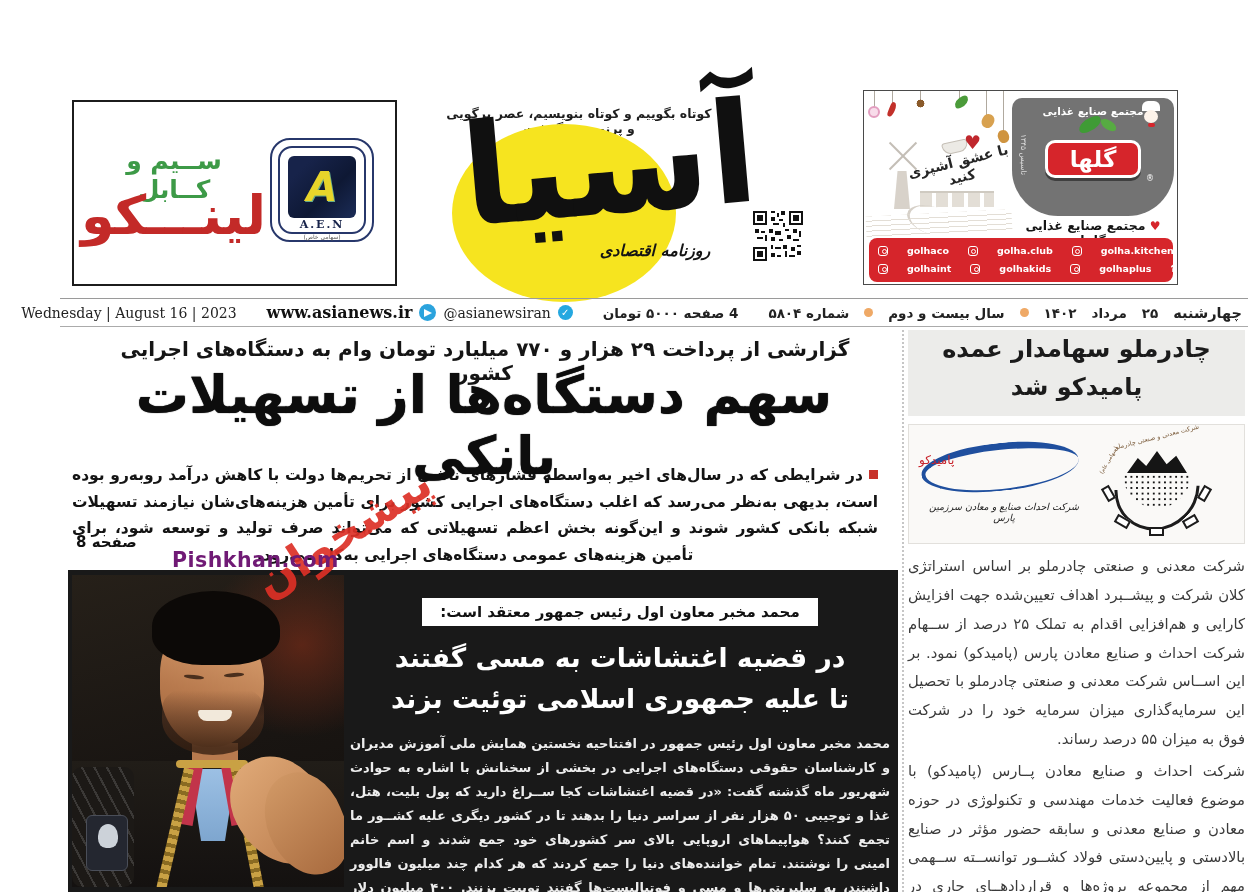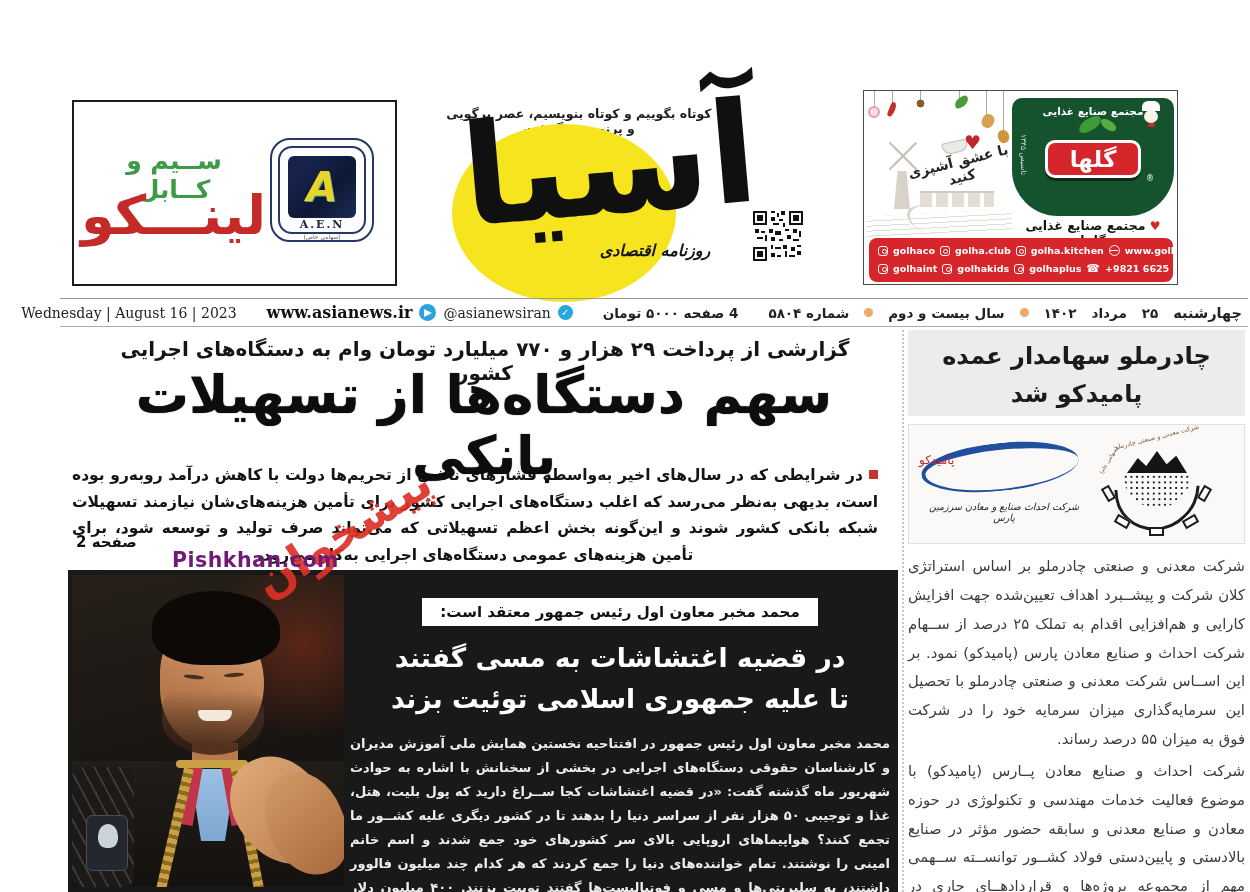--- a/index.html
+++ b/index.html
@@ -55,39 +55,39 @@
   .dec-chili { left:25px; top:11px; width:6px; height:15px; background:#c2302a; border-radius:40% 60% 60% 40%; transform:rotate(22deg); }
   .dec-anise { left:52px; top:8px; width:9px; height:9px; background:radial-gradient(#8a5a2a 60%,transparent 65%); border-radius:50%; }
   .dec-leaf { left:90px; top:6px; width:15px; height:10px; background:#4b9b3a; border-radius:70% 30% 70% 30%; transform:rotate(-24deg); }
   .dec-ging1 { left:118px; top:23px; width:12px; height:14px; background:#d8a14f; border-radius:45%; transform:rotate(28deg); }
   .dec-ging2 { left:134px; top:39px; width:11px; height:13px; background:#cf9440; border-radius:45%; transform:rotate(-20deg); }
   .pot { position:absolute; left:78px; top:50px; width:26px; height:12px; background:#eceae5; border:1px solid #c5bfb6;
          border-radius:3px 3px 9px 9px; transform:rotate(-12deg); }
   .slogan-heart { position:absolute; left:100px; top:40px; color:#c0272d; font-size:19px; z-index:2; }
   .golha-slogan { position:absolute; left:40px; top:62px; width:112px; text-align:center; font-size:14px; font-weight:bold;
                   color:#262626; transform:rotate(-14deg); z-index:2; }
-  .gpanel { position:absolute; left:148px; top:7px; width:162px; height:118px; background:#14532d;
+  .gpanel { position:absolute; left:148px; top:7px; width:162px; height:118px; background:#737373;
             border-radius:10px 10px 46px 46px; }
   .gpanel-label { position:absolute; left:0; top:7px; width:100%; text-align:center; color:#fff; font-size:10.5px; font-weight:bold; }
   .chef { position:absolute; right:8px; top:1px; width:30px; height:32px; }
   .chef-hat { position:absolute; left:6px; top:2px; width:18px; height:10px; background:#fff; border-radius:6px 6px 0 0; }
   .chef-face { position:absolute; left:8px; top:11px; width:14px; height:13px; background:#fdf3ea; border-radius:50%; }
   .chef-tie { position:absolute; left:12px; top:24px; width:7px; height:4px; background:#d6252b; border-radius:2px; }
   .gleaf1 { position:absolute; left:66px; top:20px; width:24px; height:13px; background:#3f9b35; border-radius:70% 30% 70% 30%; transform:rotate(-20deg); }
   .gleaf2 { position:absolute; left:88px; top:22px; width:17px; height:10px; background:#57ab42; border-radius:30% 70% 30% 70%; transform:rotate(18deg); }
   .gbrand { position:absolute; left:33px; top:42px; width:96px; height:38px; background:#d6252b; border:3px solid #fff;
             border-radius:10px; color:#fff; font-size:23px; font-weight:bold; display:flex; align-items:center;
             justify-content:center; box-shadow:0 3px 0 rgba(0,0,0,.45); }
   .greg { position:absolute; left:134px; top:76px; color:#fff; font-size:8px; }
   .gest { position:absolute; left:-20px; top:52px; width:62px; text-align:center; color:#ddd; font-size:7.5px; transform:rotate(90deg); }
   .gcap { position:absolute; left:148px; top:127px; width:162px; text-align:center; font-size:12.5px; font-weight:bold; color:#141414; }
   .gcap .h { color:#d6252b; font-size:12px; }
   .gbar { position:absolute; left:5px; top:147px; width:304px; height:44px; background:#d6252b; border-radius:8px;
           padding:4px 9px; direction:ltr; display:flex; flex-direction:column; justify-content:space-around; }
-  .grow { display:flex; align-items:center; gap:5px; color:#fff; font-size:9.5px; font-weight:bold; white-space:nowrap; }
+  .grow { display:flex; align-items:center; gap:19px; color:#fff; font-size:9.5px; font-weight:bold; white-space:nowrap; }
   .ig { width:10px; height:10px; border:1.5px solid #fff; border-radius:3px; display:inline-block; position:relative; flex:none; }
   .ig::after { content:""; position:absolute; left:2.5px; top:2.5px; width:3px; height:3px; border:1px solid #fff; border-radius:50%; }
   .globe { width:11px; height:11px; border:1.5px solid #fff; border-radius:50%; display:inline-block; position:relative; flex:none; }
   .globe::after { content:""; position:absolute; left:0; top:3.5px; width:8px; height:1.2px; background:#fff; }
   .phone { color:#fff; font-size:11px; flex:none; }
 
   
   .dateline { left:60px; top:298px; width:1188px; height:29px; border-top:1.5px solid #9a9a9a; border-bottom:1.5px solid #ababab;
               display:flex; align-items:center; gap:15px; padding:0 6px; }
   .dl-fa { font-size:13.5px; font-weight:bold; color:#222; white-space:nowrap; }
@@ -156,21 +156,21 @@
   .story { position:absolute; left:282px; top:28px; width:540px; direction:rtl; }
   .story-label { margin:0 auto; width:fit-content; background:#fff; color:#111; font-size:15px; font-weight:bold;
                  padding:5px 18px; }
   .story-h { text-align:center; color:#fff; font-size:26.5px; font-weight:bold; line-height:1.55; }
   .story-h1 { margin-top:11px; }
   .story-body { margin-top:13px; color:#ededed; font-size:13px; font-weight:bold; line-height:1.85; text-align:justify; }
 
   
   .sep { left:902px; top:330px; height:562px; border-left:2px dotted #c6c6c6; width:0; }
   .sb-head { left:908px; top:330px; width:337px; height:86px; background:#ececea; text-align:center;
-             font-size:24px; font-weight:bold; color:#1b1b1b; line-height:1.6; padding-top:7px; }
+             font-size:24px; font-weight:bold; color:#1b1b1b; line-height:1.6; }
   .sb-logos { left:908px; top:424px; width:337px; height:120px; background:#faf9f7; border:1px solid #e2e0dc; }
   .chad { position:absolute; left:192px; top:8px; width:112px; height:104px; }
   .chad-arc-text { position:absolute; left:-4px; top:0px; width:120px; text-align:center; font-size:6.5px; color:#7a5b3a;
                    transform:rotate(-14deg); }
   .chad-type { position:absolute; left:-8px; top:24px; font-size:5.5px; color:#7a5b3a; transform:rotate(-60deg); }
   .chad-mts { position:absolute; left:26px; top:18px; width:60px; height:22px; background:#151515;
               clip-path:polygon(0 100%,18% 32%,32% 68%,50% 0,66% 60%,82% 22%,100% 100%); }
   .chad-dots { position:absolute; left:22px; top:41px; width:68px; height:34px; border-radius:0 0 42px 42px;
                background-image:radial-gradient(#151515 1.1px, transparent 1.4px); background-size:5.6px 5.6px; }
   .chad-ring { position:absolute; left:12px; top:14px; width:88px; height:82px; border:3px solid #1c1c1c;
@@ -345,21 +345,21 @@
     </span>
     <span class="dl-sp"></span>
     <span class="dl-en">Wednesday | August 16 | 2023</span>
   </div>
 
   <div class="abs kicker">گزارشی از پرداخت ۲۹ هزار و ۷۷۰ میلیارد تومان وام به دستگاه‌های اجرایی کشور</div>
   <div class="abs lead-body">
     <span class="bullet"></span><span>در شرایطی که در سال‌های اخیر به‌واسطه فشارهای ناشی از تحریم‌ها دولت با کاهش درآمد روبه‌رو بوده است، بدیهی به‌نظر می‌رسد که اغلب دستگاه‌های اجرایی کشور برای تأمین هزینه‌های‌شان نیازمند تسهیلات شبکه بانکی کشور شوند و این‌گونه بخش اعظم تسهیلاتی که می‌تواند صرف تولید و توسعه شود، برای تأمین هزینه‌های عمومی دستگاه‌های اجرایی به‌کار می‌رود.</span>
   </div>
   <div class="abs headline">سهم دستگاه‌ها از تسهیلات بانکی</div>
-  <div class="abs page-ref">صفحه 2</div>
+  <div class="abs page-ref">صفحه 8</div>
 
   <div class="abs bbox">
     <div class="photo">
       <div class="glow"></div>
       <div class="neck"></div>
       <div class="face"></div>
       <div class="hair"></div>
       <div class="eye eye-l"></div>
       <div class="eye eye-r"></div>
       <div class="beard"></div>

